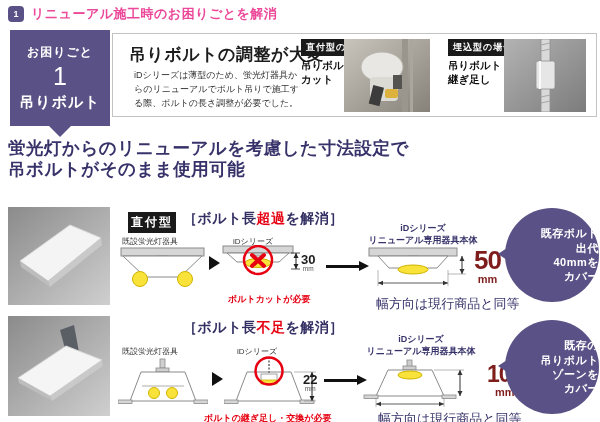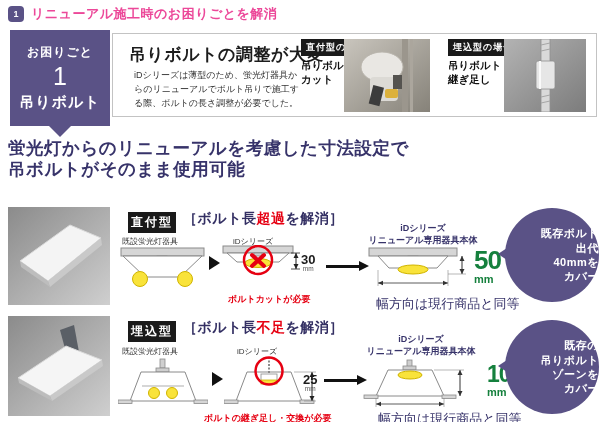--- a/index.html
+++ b/index.html
@@ -48,21 +48,21 @@
   .tri { position:absolute; width:0; height:0; border-top:7px solid transparent;
     border-bottom:7px solid transparent; border-left:11px solid #111; }
   .long-arrow { position:absolute; width:33px; border-top:3px solid #111; }
   .long-arrow:after { content:""; position:absolute; right:-10px; top:-7px; width:0; height:0;
     border-top:5.5px solid transparent; border-bottom:5.5px solid transparent; border-left:10px solid #111; }
   .new-label { position:absolute; width:122px; text-align:center; font-size:9px; font-weight:bold;
     color:#37336a; line-height:1.3; }
   .dim-s { position:absolute; text-align:center; color:#1c1c1c; }
   .dim-s .v { font-size:13px; font-weight:bold; line-height:1; }
   .dim-s .u { font-size:6.5px; color:#555; line-height:1; }
-  .dim-b { position:absolute; text-align:left; color:#15803d; }
+  .dim-b { position:absolute; text-align:center; color:#7f1d1d; }
   .dim-b .v { font-size:26px; font-weight:bold; line-height:1; letter-spacing:-1px; }
   .dim-b.small100 .v { font-size:23px; }
   .dim-b .u { font-size:11px; font-weight:bold; line-height:1.1; }
   .note { position:absolute; font-size:13px; color:#37336a; }
   .bubble { position:absolute; width:94px; height:94px; border-radius:50%; background:#5a5286;
     color:#fff; display:flex; flex-direction:column; align-items:flex-end; justify-content:center; }
   .bubble:before { content:""; position:absolute; left:-7px; top:38px; width:0; height:0;
     border-top:8px solid transparent; border-bottom:8px solid transparent; border-right:12px solid #5a5286; }
   .bubble div { font-size:11px; font-weight:bold; line-height:1.3; letter-spacing:.5px; }
 </style>
@@ -230,21 +230,20 @@
         <stop offset="0" stop-color="#8b8b8b"></stop>
             <stop offset="1" stop-color="#cfcfcf"></stop>
           </linearGradient>
         </defs>
       <rect width="102" height="100" fill="url(#pg4)"></rect>
       <polygon points="52,14 66,9 71,36 59,40" fill="#5a5f66"></polygon>
       <polygon points="10,62 58,30 94,44 42,80" fill="#f5f5f5" stroke="#dadada"></polygon>
       <polygon points="42,80 94,44 95,50 44,85" fill="#c9c9c9"></polygon>
       <polygon points="10,62 42,80 44,85 11,67" fill="#bdbdbd"></polygon>
     </svg>
-    <div class="r-label" style="left:128px; top:8px;">埋込型</div>
     <div class="headline" style="left:183px; top:6px;">
       <span>［ボルト長</span><span class="em">不足</span><span>を解消］</span>
     </div>
 
     <div class="diag-label" style="left:122px; top:33px;">既設蛍光灯器具</div>
     <svg style="position:absolute; left:118px; top:44px;" width="90" height="52">
       <rect x="42" y="2" width="5" height="9" fill="#cfcfcf" stroke="#8a8a8a" stroke-width="0.8"></rect>
       <rect x="38" y="11" width="13" height="4" fill="#cfcfcf" stroke="#8a8a8a" stroke-width="0.8"></rect>
       <polygon points="12,44 23,15 67,15 78,44" fill="#fff" stroke="#8a8a8a"></polygon>
       <line x1="24" y1="29" x2="66" y2="29" stroke="#8a8a8a" stroke-width="0.7"></line>
@@ -265,21 +264,21 @@
       <rect x="37" y="19" width="16" height="8" fill="#fff" stroke="#8a8a8a" stroke-width="0.8"></rect>
       <rect x="37" y="25" width="16" height="4" fill="#f9e33a" stroke="#d0b400" stroke-width="0.8"></rect>
       <circle cx="45" cy="16" r="13.5" fill="none" stroke="#e60012" stroke-width="2.5"></circle>
       <line x1="88" y1="17" x2="88" y2="46" stroke="#222"></line>
       <polygon points="88,17 85.5,22 90.5,22" fill="#222"></polygon>
       <polygon points="88,46 85.5,41 90.5,41" fill="#222"></polygon>
       <line x1="70" y1="17" x2="92" y2="17" stroke="#888" stroke-width="0.6"></line>
       <line x1="80" y1="46" x2="92" y2="46" stroke="#888" stroke-width="0.6"></line>
     </svg>
     <div class="dim-s" style="left:303px; top:60px;">
-      <div class="v">25</div>
+      <div class="v">22</div>
       <div class="u">mm</div>
     </div>
     <div class="warn" style="left:204px; top:99px;">ボルトの継ぎ足し・交換が必要</div>
 
     <div class="long-arrow" style="left:324px; top:66px;"></div>
 
     <div class="new-label" style="left:360px; top:21px;">
       <div>iDシリーズ</div>
       <div>リニューアル専用器具本体</div>
     </div>

